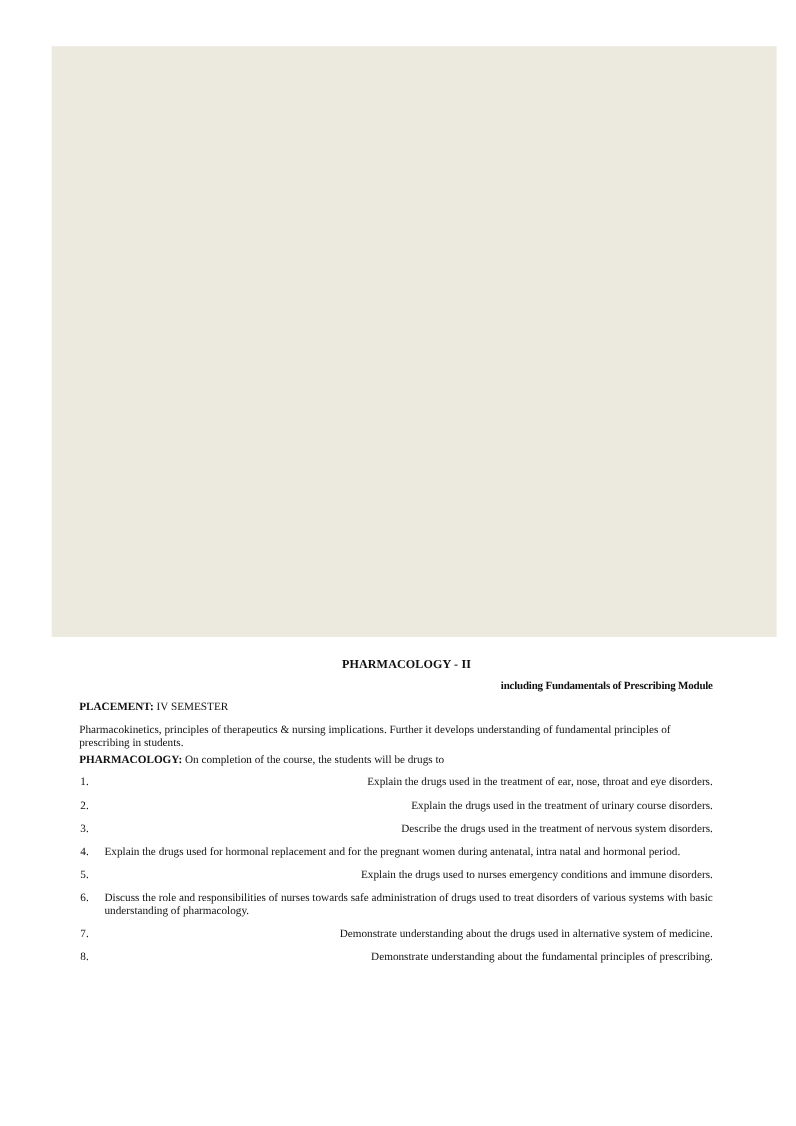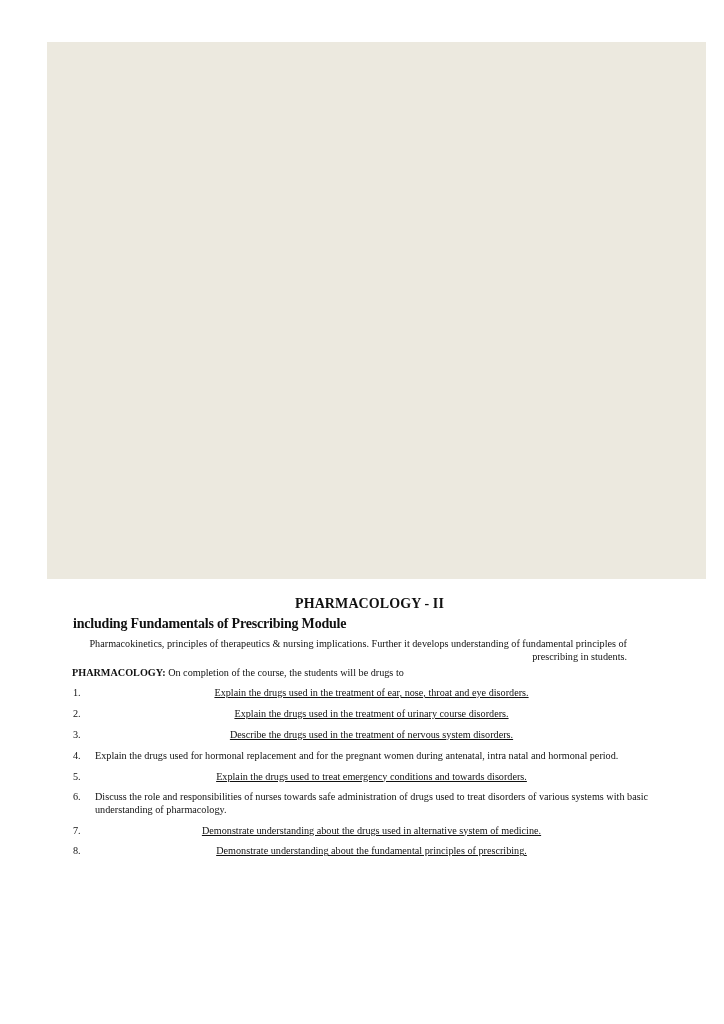--- a/index.html
+++ b/index.html
@@ -10,52 +10,56 @@
   }
   .image-placeholder {
     position: absolute; left: 47px; top: 42px; width: 659px; height: 537px;
     background: #ECE9DF;
   }
   .content {
     position: absolute; left: 73px; top: 598px; width: 575px;
     font-size: 10.2px; line-height: 12.2px;
   }
   .title {
-    text-align: center; font-weight: bold; font-size: 14px;
+    text-align: center; font-weight: bold; font-size: 11px;
     margin: 0; padding-left: 18px; letter-spacing: 0.1px;
   }
   .subtitle {
-    text-align: left; font-weight: bold; font-size: 14px;
+    text-align: right; font-weight: bold; font-size: 10px;
     margin: 8px 0 3px 0; letter-spacing: -0.2px;
   }
   .row { margin: 8px 0 0 0; }
   .row.first { margin-top: 7px; }
   .label { font-weight: bold; }
   .desc { text-align: justify; margin-top: 8px; }
   .desc-line1 { text-align: justify; text-align-last: justify; display: block; }
   .comp { margin-top: 4px; }
   ol.list { list-style: none; margin: 8px 0 0 0; padding: 0; }
   ol.list li { display: flex; margin: 0 0 8.7px 0; }
   ol.list li .num { width: 22px; flex: 0 0 22px; }
   ol.list li .txt { flex: 1; text-align: justify; }
-  ol.list li .txt.single { text-align: center; text-decoration: underline; }
+  ol.list li .txt.single { text-align: right; }
 </style>
 </head>
 <body>
 
 <div class="image-placeholder"></div>
 
 <div class="content">
   <p class="title">PHARMACOLOGY - II</p>
   <p class="subtitle">including Fundamentals of Prescribing Module</p>
 
+  <p class="row first" style="margin-left:-1px;">
+    <span class="label">PLACEMENT:</span>
+    <span>IV SEMESTER</span>
+  </p>
 
 
   <div class="desc" style="margin-left:-1px;">
-    <span style="display:block; width:555px; text-align:right;">Pharmacokinetics, principles of therapeutics &amp; nursing implications. Further it develops understanding of fundamental principles of prescribing in students.</span>
+    <span style="display:block; width:555px; text-align:left;">Pharmacokinetics, principles of therapeutics &amp; nursing implications. Further it develops understanding of fundamental principles of prescribing in students.</span>
   </div>
 
   <p class="row comp" style="margin-left:-1px;">
     <span class="label">PHARMACOLOGY:</span>
     <span>On completion of the course, the students will be drugs to</span>
   </p>
 
   <ol class="list">
     <li>
       <span class="num">1.</span>
@@ -68,21 +72,21 @@
     <li>
       <span class="num">3.</span>
       <span class="txt single">Describe the drugs used in the treatment of nervous system disorders.</span>
     </li>
     <li>
       <span class="num">4.</span>
       <span class="txt">Explain the drugs used for hormonal replacement and for the pregnant women during antenatal, intra natal and hormonal period.</span>
     </li>
     <li>
       <span class="num">5.</span>
-      <span class="txt single">Explain the drugs used to treat emergency conditions and towards disorders.</span>
+      <span class="txt single">Explain the drugs used to nurses emergency conditions and immune disorders.</span>
     </li>
     <li>
       <span class="num">6.</span>
       <span class="txt">Discuss the role and responsibilities of nurses towards safe administration of drugs used to treat disorders of various systems with basic understanding of pharmacology.</span>
     </li>
     <li>
       <span class="num">7.</span>
       <span class="txt single">Demonstrate understanding about the drugs used in alternative system of medicine.</span>
     </li>
     <li>

